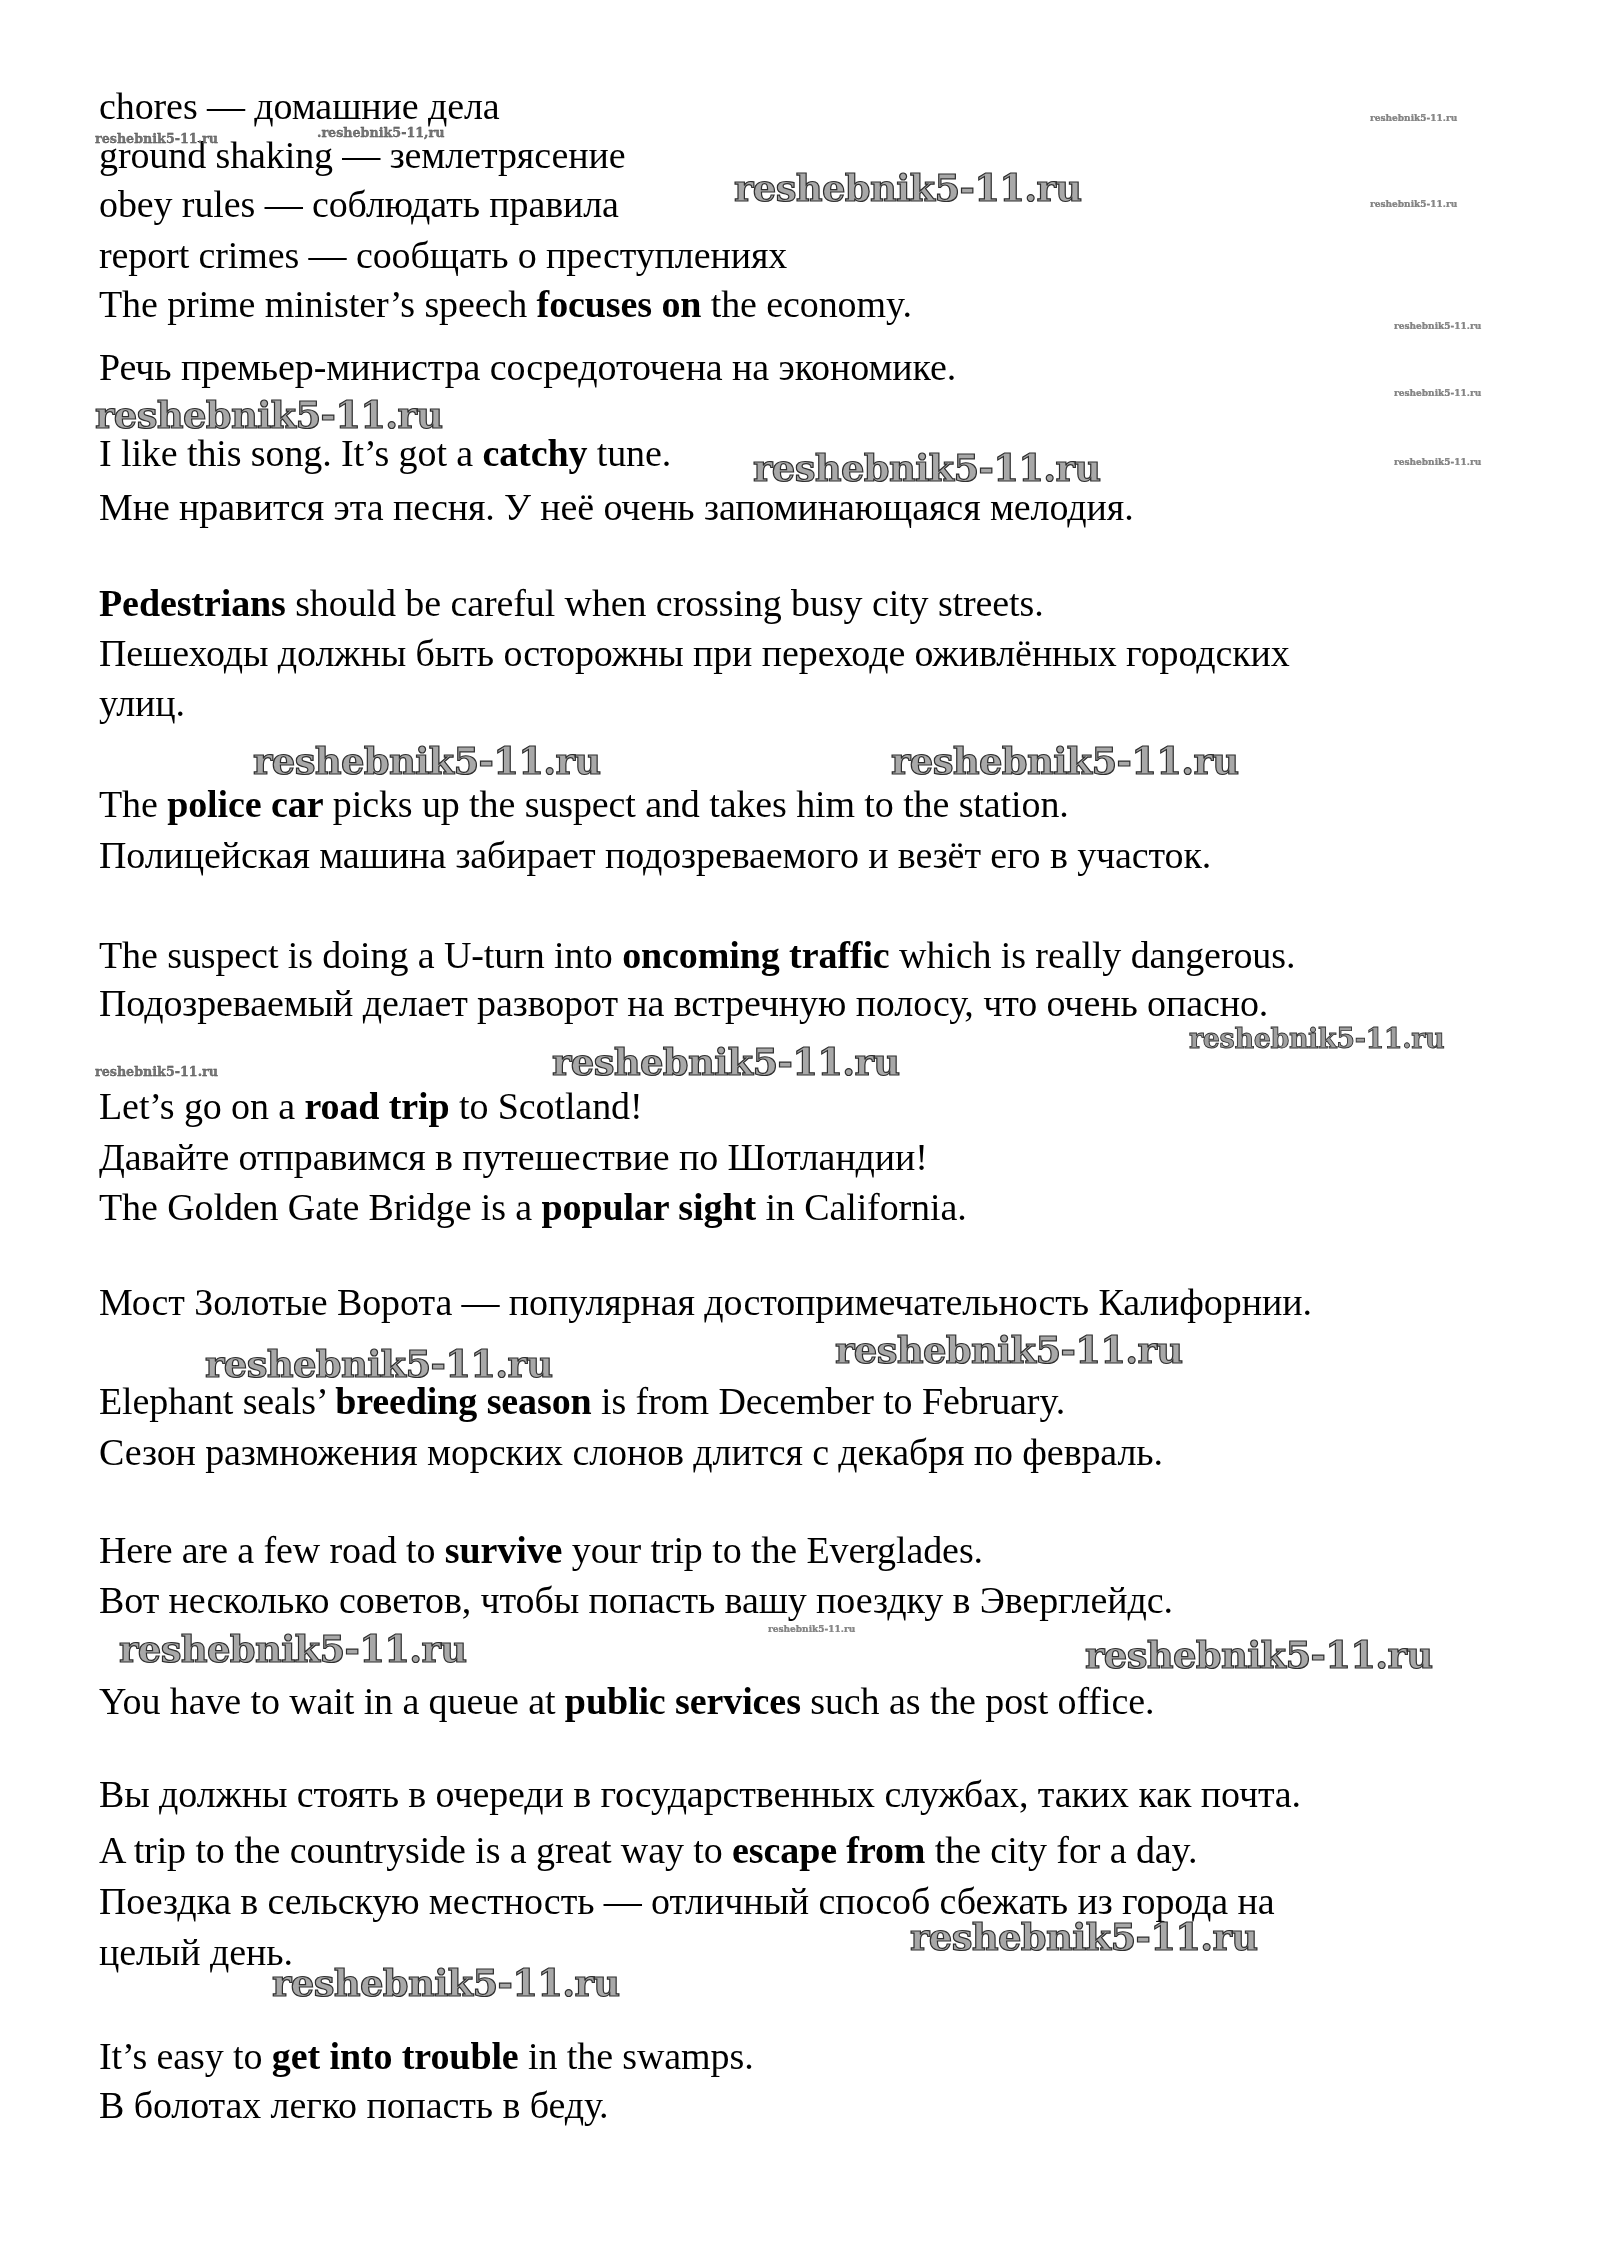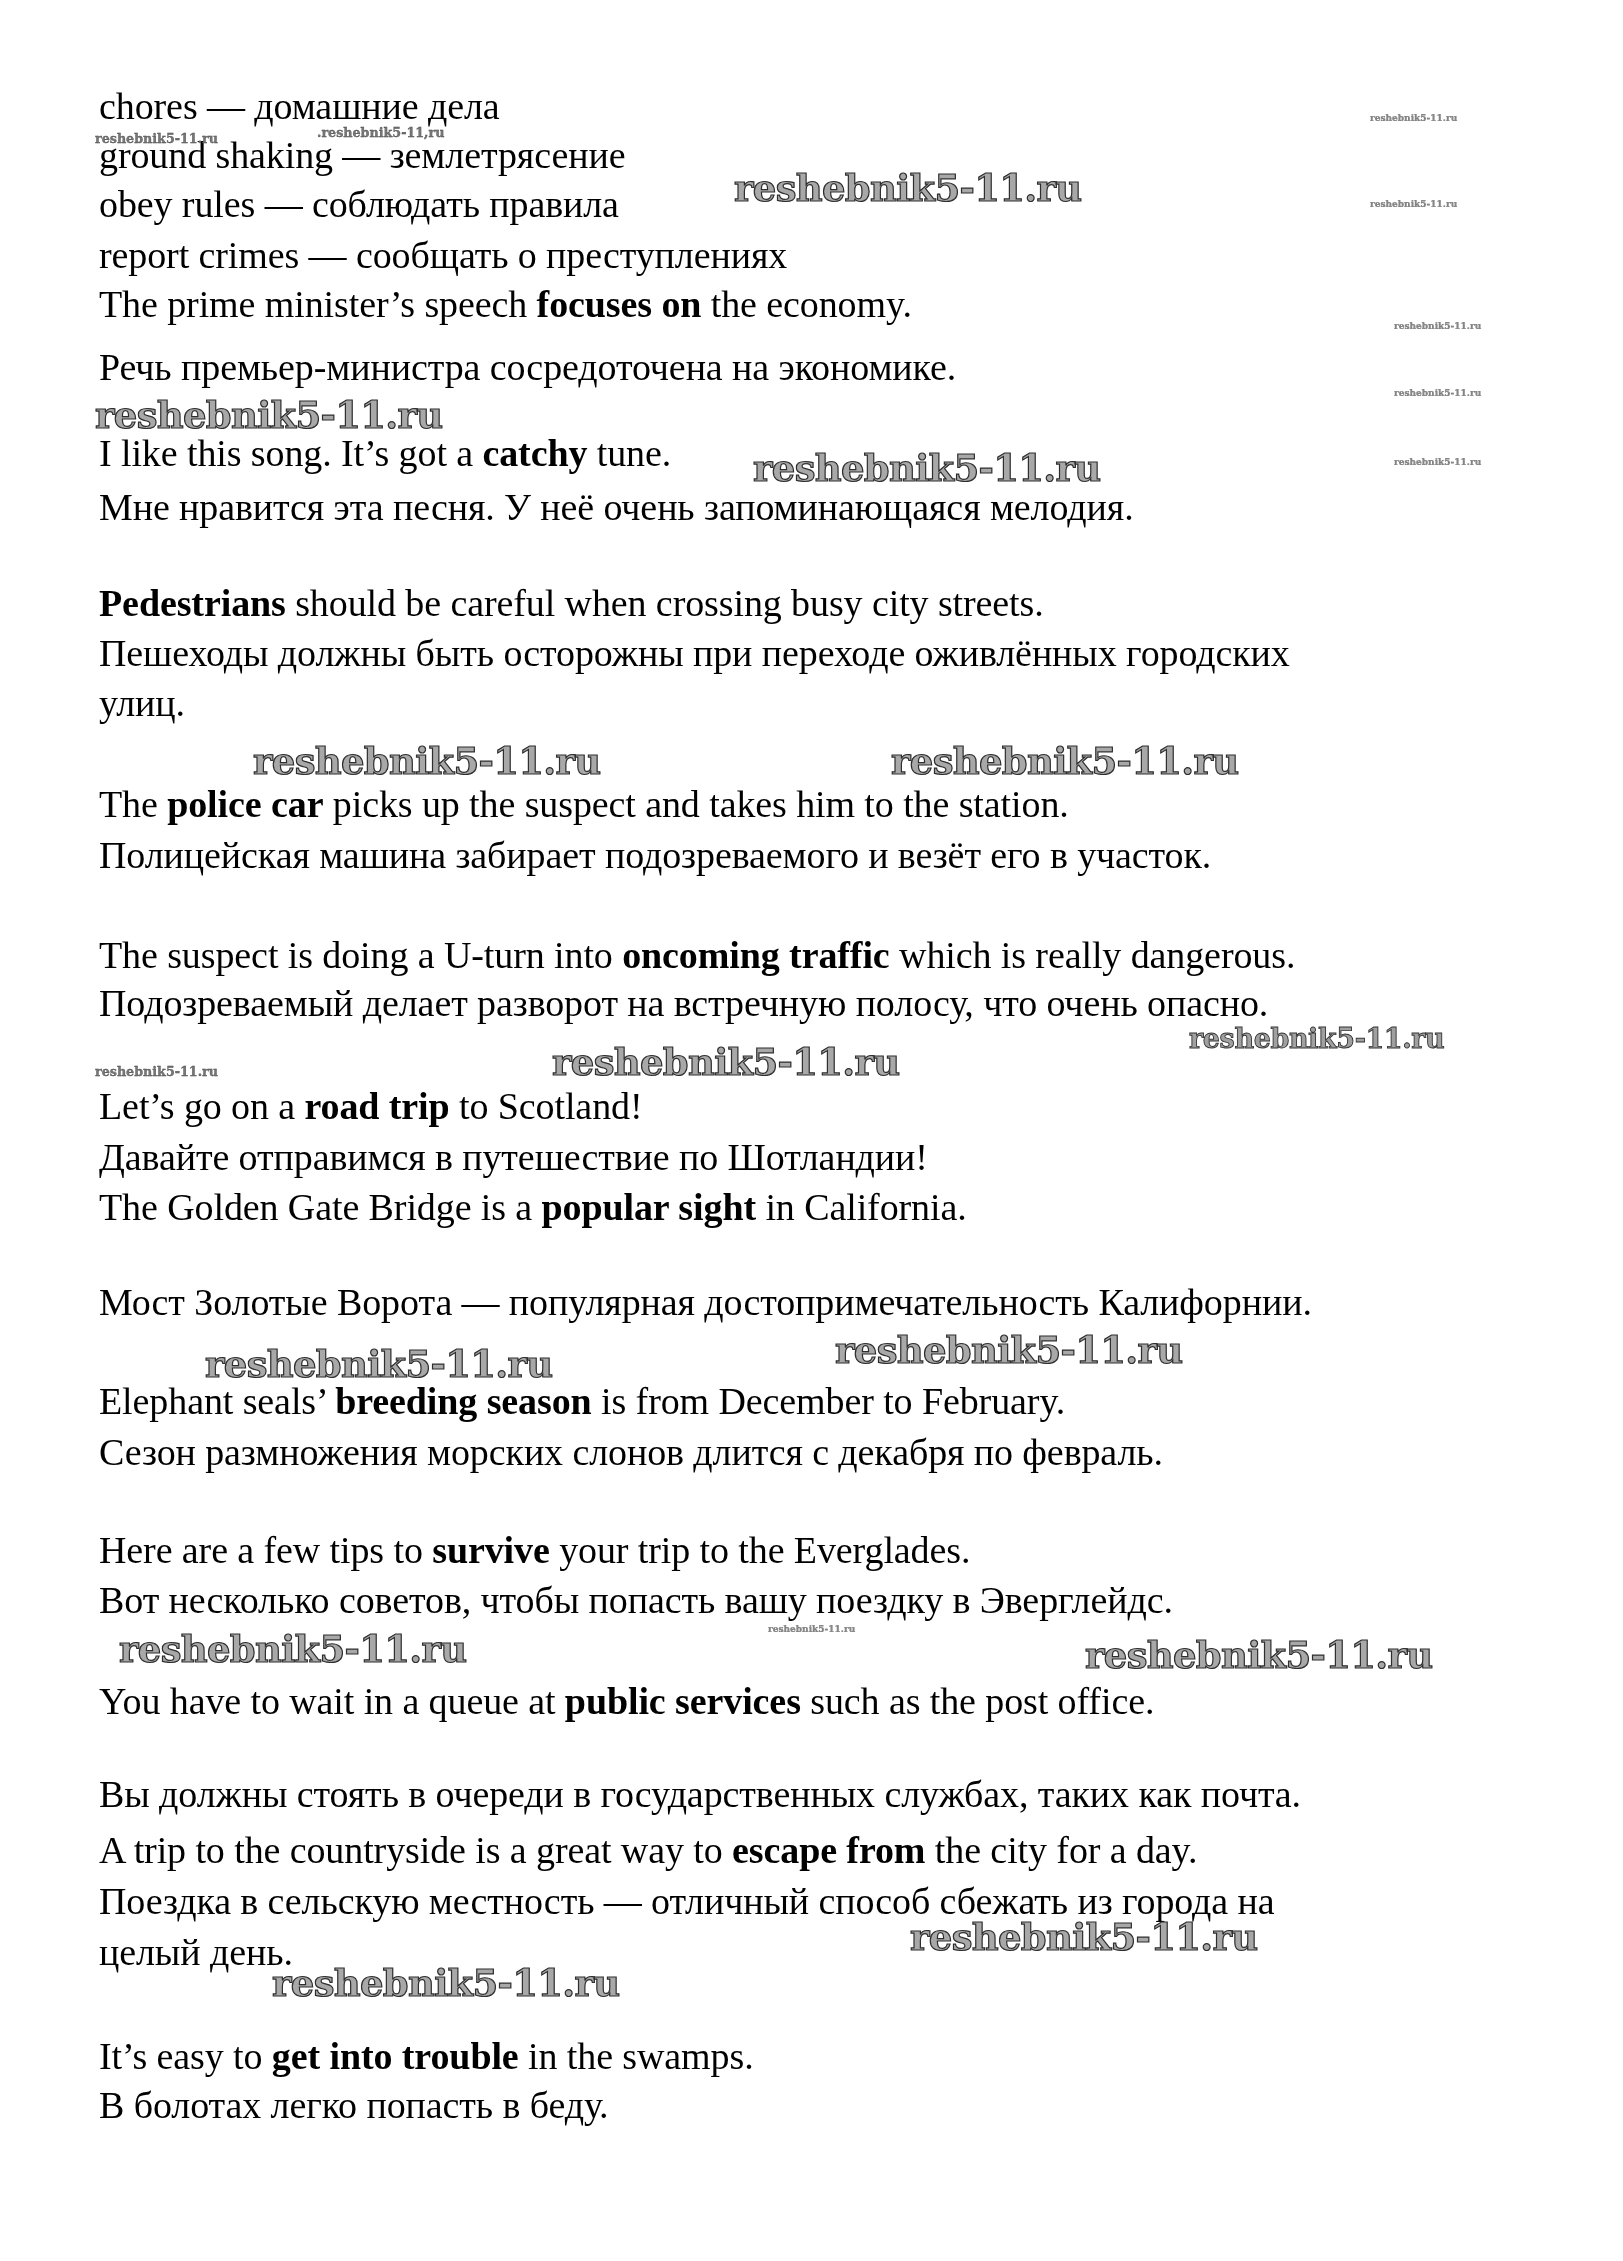--- a/index.html
+++ b/index.html
@@ -43,21 +43,21 @@
   <div class="line" style="top:785px"><span>The </span><b>police car</b><span> picks up the suspect and takes him to the station.</span></div>
   <div class="line" style="top:836px"><span>Полицейская машина забирает подозреваемого и везёт его в участок.</span></div>
   <div class="line" style="top:936px"><span>The suspect is doing a U-turn into </span><b>oncoming traffic</b><span> which is really dangerous.</span></div>
   <div class="line" style="top:984px"><span>Подозреваемый делает разворот на встречную полосу, что очень опасно.</span></div>
   <div class="line" style="top:1087px"><span>Let’s go on a </span><b>road trip</b><span> to Scotland!</span></div>
   <div class="line" style="top:1138px"><span>Давайте отправимся в путешествие по Шотландии!</span></div>
   <div class="line" style="top:1188px"><span>The Golden Gate Bridge is a </span><b>popular sight</b><span> in California.</span></div>
   <div class="line" style="top:1283px"><span>Мост Золотые Ворота — популярная достопримечательность Калифорнии.</span></div>
   <div class="line" style="top:1382px"><span>Elephant seals’ </span><b>breeding season</b><span> is from December to February.</span></div>
   <div class="line" style="top:1433px"><span>Сезон размножения морских слонов длится с декабря по февраль.</span></div>
-  <div class="line" style="top:1531px"><span>Here are a few tips to </span><b>survive</b><span> your trip to the Everglades.</span></div>
+  <div class="line" style="top:1531px"><span>Here are a few road to </span><b>survive</b><span> your trip to the Everglades.</span></div>
   <div class="line" style="top:1581px"><span>Вот несколько советов, чтобы попасть вашу поездку в Эверглейдс.</span></div>
   <div class="line" style="top:1682px"><span>You have to wait in a queue at </span><b>public services</b><span> such as the post office.</span></div>
   <div class="line" style="top:1775px"><span>Вы должны стоять в очереди в государственных службах, таких как почта.</span></div>
   <div class="line" style="top:1831px"><span>A trip to the countryside is a great way to </span><b>escape from</b><span> the city for a day.</span></div>
   <div class="line" style="top:1882px"><span>Поездка в сельскую местность — отличный способ сбежать из города на</span></div>
   <div class="line" style="top:1933px"><span>целый день.</span></div>
   <div class="line" style="top:2037px"><span>It’s easy to </span><b>get into trouble</b><span> in the swamps.</span></div>
   <div class="line" style="top:2086px"><span>В болотах легко попасть в беду.</span></div>
 
   <div class="wm tiny" style="left:1370px; top:114px">reshebnik5-11.ru</div>

